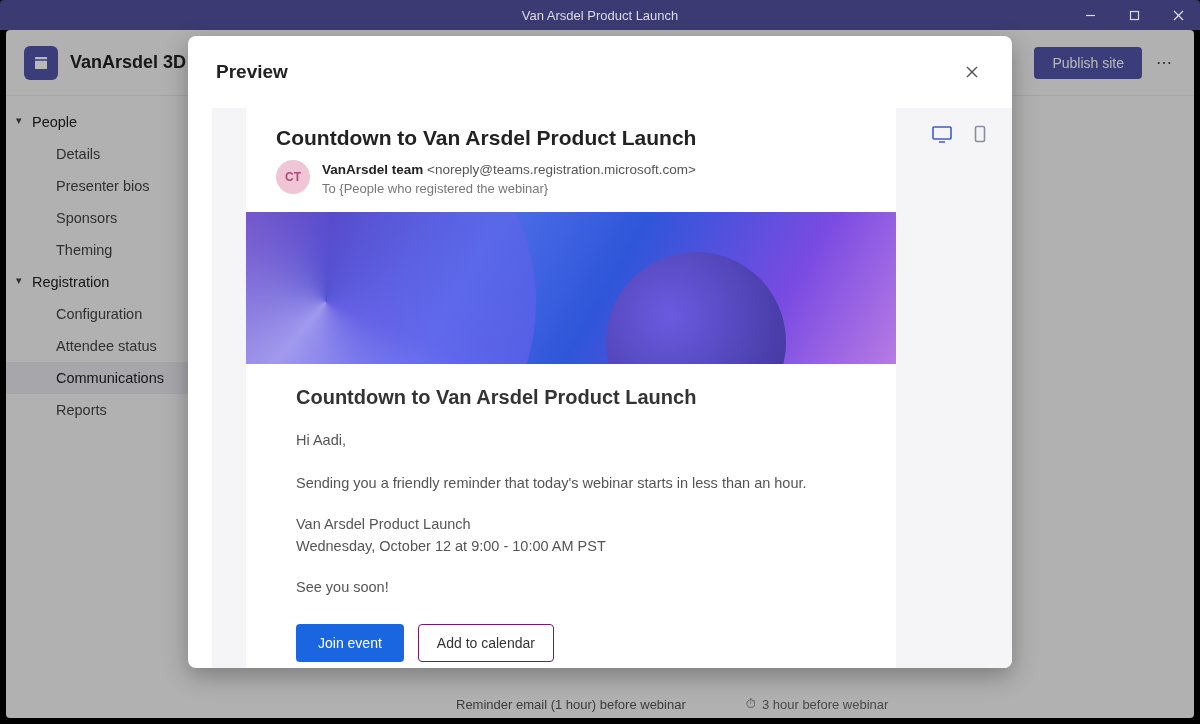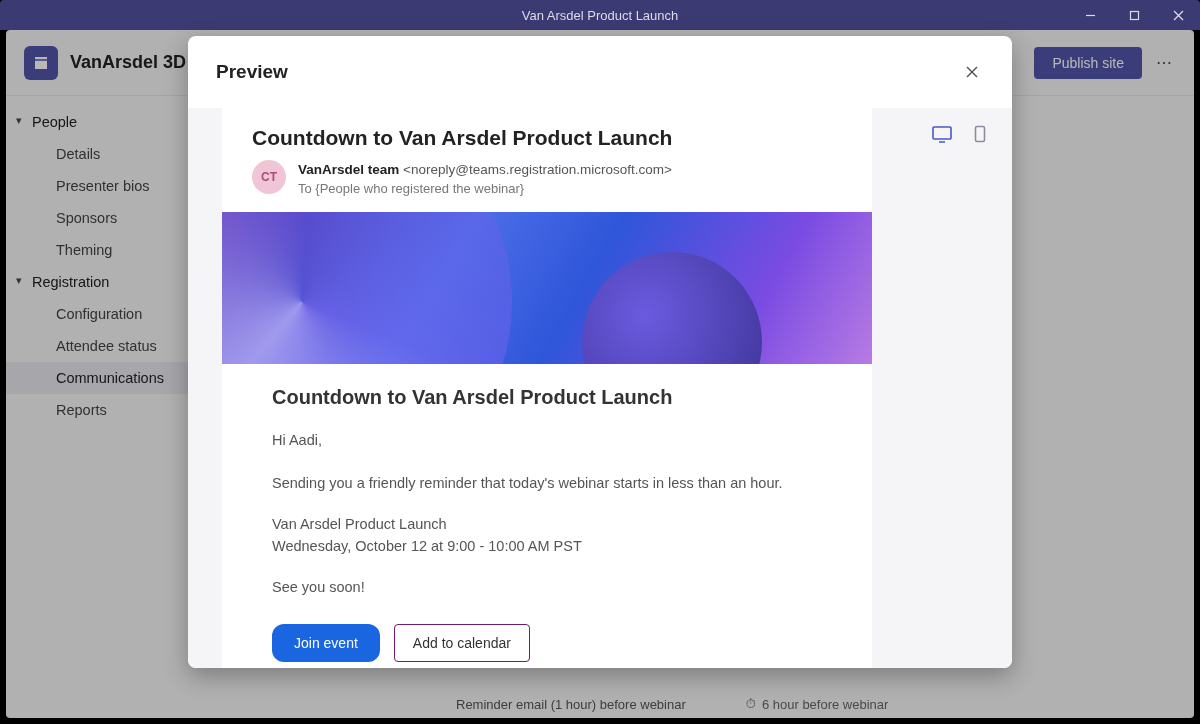--- a/index.html
+++ b/index.html
@@ -33,42 +33,42 @@
   .main .hiddenrow .right { display: flex; align-items: center; gap: 6px; color: #666; }
   .main .hiddenrow .right::before { content: "⏱"; font-size: 13px; }
 
   
   .overlay { position: absolute; top: 30px; left: 6px; right: 6px; bottom: 6px; background: rgba(0,0,0,0.28); display: flex; justify-content: center; }
   .modal { margin-top: 6px; width: 824px; max-height: 632px; background: #fff; border-radius: 8px; display: flex; flex-direction: column; overflow: hidden; box-shadow: 0 8px 24px rgba(0,0,0,0.3); }
   .modal-head { height: 72px; display: flex; align-items: center; padding: 0 28px; justify-content: space-between; }
   .modal-head .mtitle { font-size: 19px; font-weight: 700; color: #222; }
   .modal-head .xbtn { width: 24px; height: 24px; display: flex; align-items: center; justify-content: center; color: #555; font-size: 16px; cursor: pointer; }
 
-  .modal-body { flex: 1; background: #f5f5f7; padding: 0 90px 20px 34px; overflow: hidden; position: relative; }
+  .modal-body { flex: 1; background: #f5f5f7; padding: 0 90px 20px 34px; overflow: hidden; position: relative; margin-left: 24px; }
   .email-card { background: #fff; width: 650px; margin: 0; }
   .email-head { padding: 18px 30px 14px; }
   .email-subj { font-size: 21px; font-weight: 700; color: #222; margin-bottom: 10px; }
   .email-from-row { display: flex; gap: 12px; align-items: flex-start; }
   .avatar { width: 34px; height: 34px; border-radius: 50%; background: #f0c6d6; display: flex; align-items: center; justify-content: center; font-size: 12px; font-weight: 600; color: #a94f7b; flex-shrink: 0; }
   .from-col { font-size: 13.5px; line-height: 1.45; }
   .from-name { color: #222; font-weight: 600; }
   .from-email { color: #555; font-weight: 400; }
   .from-to { color: #777; font-size: 13px; }
 
   .hero { height: 152px; background: linear-gradient(120deg,#5f3dbf 0%,#4c6de8 35%,#2f56d9 55%,#7a4be2 80%,#b77be4 100%); position: relative; overflow: hidden; }
   .hero::before, .hero::after { content: ""; position: absolute; border-radius: 50%; }
   .hero::before { width: 180px; height: 180px; background: radial-gradient(circle at 35% 35%, #6a5be0, #3a2f8e); top: 40px; left: 360px; }
   .hero::after { width: 420px; height: 420px; left: -130px; top: -120px; background: conic-gradient(from 200deg, rgba(210,200,255,0.6), rgba(80,60,200,0.1) 40%, rgba(120,100,240,0.5) 70%, rgba(210,200,255,0.6)); transform: rotate(20deg); }
 
   .email-body { padding: 22px 50px 26px; }
   .email-title { font-size: 20px; font-weight: 600; color: #333; margin-bottom: 20px; }
   .email-p { font-size: 14.5px; color: #555; line-height: 1.55; margin-bottom: 20px; }
   .email-event { font-size: 14.5px; color: #555; line-height: 1.5; margin-bottom: 18px; }
   .email-cta { display: flex; gap: 14px; margin-top: 26px; }
-  .btn-primary { background: #1a66e0; color: #fff; border: none; border-radius: 12px; padding: 10px 22px; font-size: 14px; }
+  .btn-primary { background: #1a66e0; color: #fff; border: none; border-radius: 4px; padding: 10px 22px; font-size: 14px; }
   .btn-secondary { background: #fff; color: #333; border: 1px solid #701a75; border-radius: 4px; padding: 10px 18px; font-size: 14px; }
 
   .device-toggle { position: absolute; top: 16px; right: 20px; display: flex; gap: 14px; }
   .device-toggle .dev { width: 24px; height: 20px; display: flex; align-items: center; justify-content: center; }
   .device-toggle .dev.active svg { stroke: #4459c9; }
   .device-toggle .dev svg { stroke: #8c8ca1; stroke-width: 1.6; fill: none; }
 </style>
 </head>
 <body>
 
@@ -116,21 +116,21 @@
       <div class="item">Theming</div>
       <div class="section">Registration</div>
       <div class="item">Configuration</div>
       <div class="item">Attendee status</div>
       <div class="item active">Communications</div>
       <div class="item">Reports</div>
     </div>
     <div class="main">
       <div class="hiddenrow">
         <span>Reminder email (1 hour) before webinar</span>
-        <span class="right">6 hour before webinar</span>
+        <span class="right">3 hour before webinar</span>
       </div>
     </div>
   </div>
 </div>
 
 <div class="overlay">
   <div class="modal">
     <div class="modal-head">
       <div class="mtitle">Preview</div>
       <div class="xbtn">

